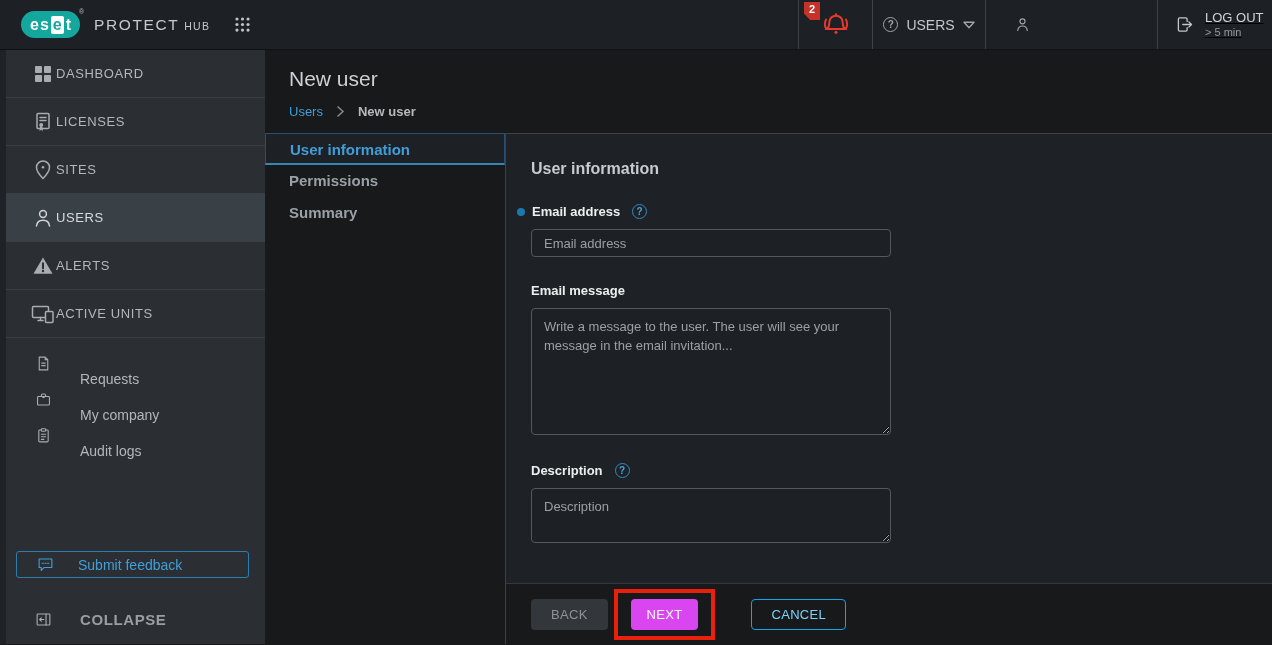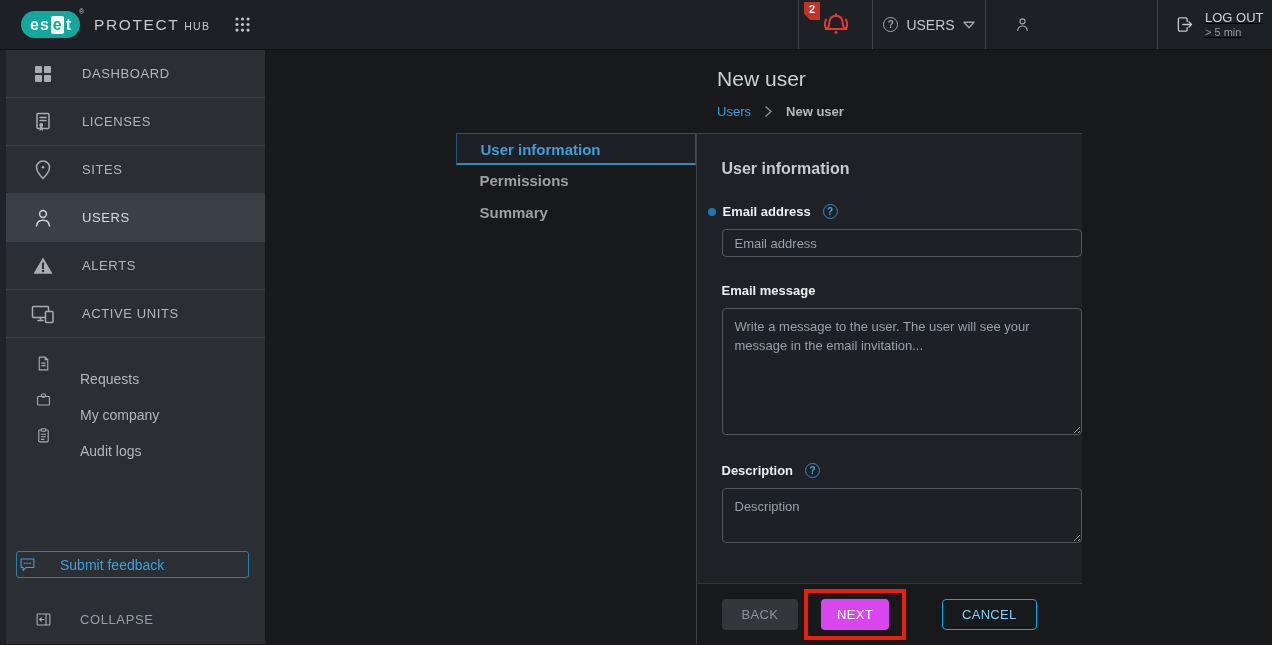--- a/index.html
+++ b/index.html
@@ -31,41 +31,41 @@
   .sect-logout { width:115px; padding-left:16px; gap:10px;text-decoration:underline; }
   .logout-txt { color:#d3d6d8; font-size:13px; line-height:1.25; }
   .logout-txt .sub { color:#93989d; font-size:11px; display:block; }
 
   
   .shell { display:flex; height:594px; }
 
   
   .sidebar { width:265px; background:#2b2f34; border-left:6px solid #1f2226;
              display:flex; flex-direction:column; flex-shrink:0; }
-  .nav-item { display:flex; align-items:center; height:48px; padding-left:24px; gap:26px;
+  .nav-item { display:flex; align-items:center; height:48px; padding-left:24px; 
               border-bottom:1px solid #3a3f44; cursor:pointer; color:#b3b7bb; }
   .nav-item .lbl { font-size:13px; letter-spacing:.6px; }
   .nav-item.sel { background:#394046; color:#d9dcde; }
   .nav-icon { width:26px; display:flex; justify-content:center; color:#a9adb1; }
   .nav-item.sel .nav-icon { color:#d2d5d8; }
   .nav-item-sm { display:flex; align-items:center; height:36px; padding-left:28px; gap:28px;
                  cursor:pointer; color:#b3b7bb; }
   .nav-item-sm .lbl { font-size:14px;margin-top:32px; }
   .nav-item-sm .nav-icon { width:18px; }
 
   .feedback-btn { margin:auto 16px 0 10px; height:27px; border:1px solid #2a7fb0; border-radius:3px;
                   background:transparent; color:#3f9ed8; font-size:14px; display:flex;
-                  align-items:center; padding-left:2px; gap:24px; cursor:pointer;
+                  align-items:center; padding-left:20px; gap:24px; cursor:pointer;
                   font-family:inherit; }
   .collapse-row { display:flex; align-items:center; margin:26px 0 10px; padding-left:28px;
                   gap:28px; color:#999ea3; cursor:pointer; height:30px; }
-  .collapse-row .lbl { font-size:13px; font-weight:400; letter-spacing:.6px; }
+  .collapse-row .lbl { font-size:15px; font-weight:700; letter-spacing:.6px; }
 
   
-  .main { flex:1; display:flex; flex-direction:column; background:#17191b; min-width:0;align-items:center; }
+  .main { flex:1; display:flex; flex-direction:column; background:#17191b; min-width:0; }
   .page-header { height:83px; padding:17px 0 0 24px; flex-shrink:0; }
   .page-title { color:#ced1d4; font-size:21px; font-weight:400; }
   .breadcrumb { display:flex; align-items:center; gap:13px; margin-top:13px; }
   .crumb-link { color:#3f9ed8; font-size:13px; cursor:pointer; }
   .crumb-cur { color:#b7babd; font-size:13px; font-weight:700; }
 
   .content-row { flex:1; display:flex; min-height:0; }
   .steps-col { width:240px; flex-shrink:0; }
   .step { height:32px; line-height:32px; padding-left:24px; font-size:15px;
           color:#9aa0a5; cursor:pointer;font-weight:bold; }

